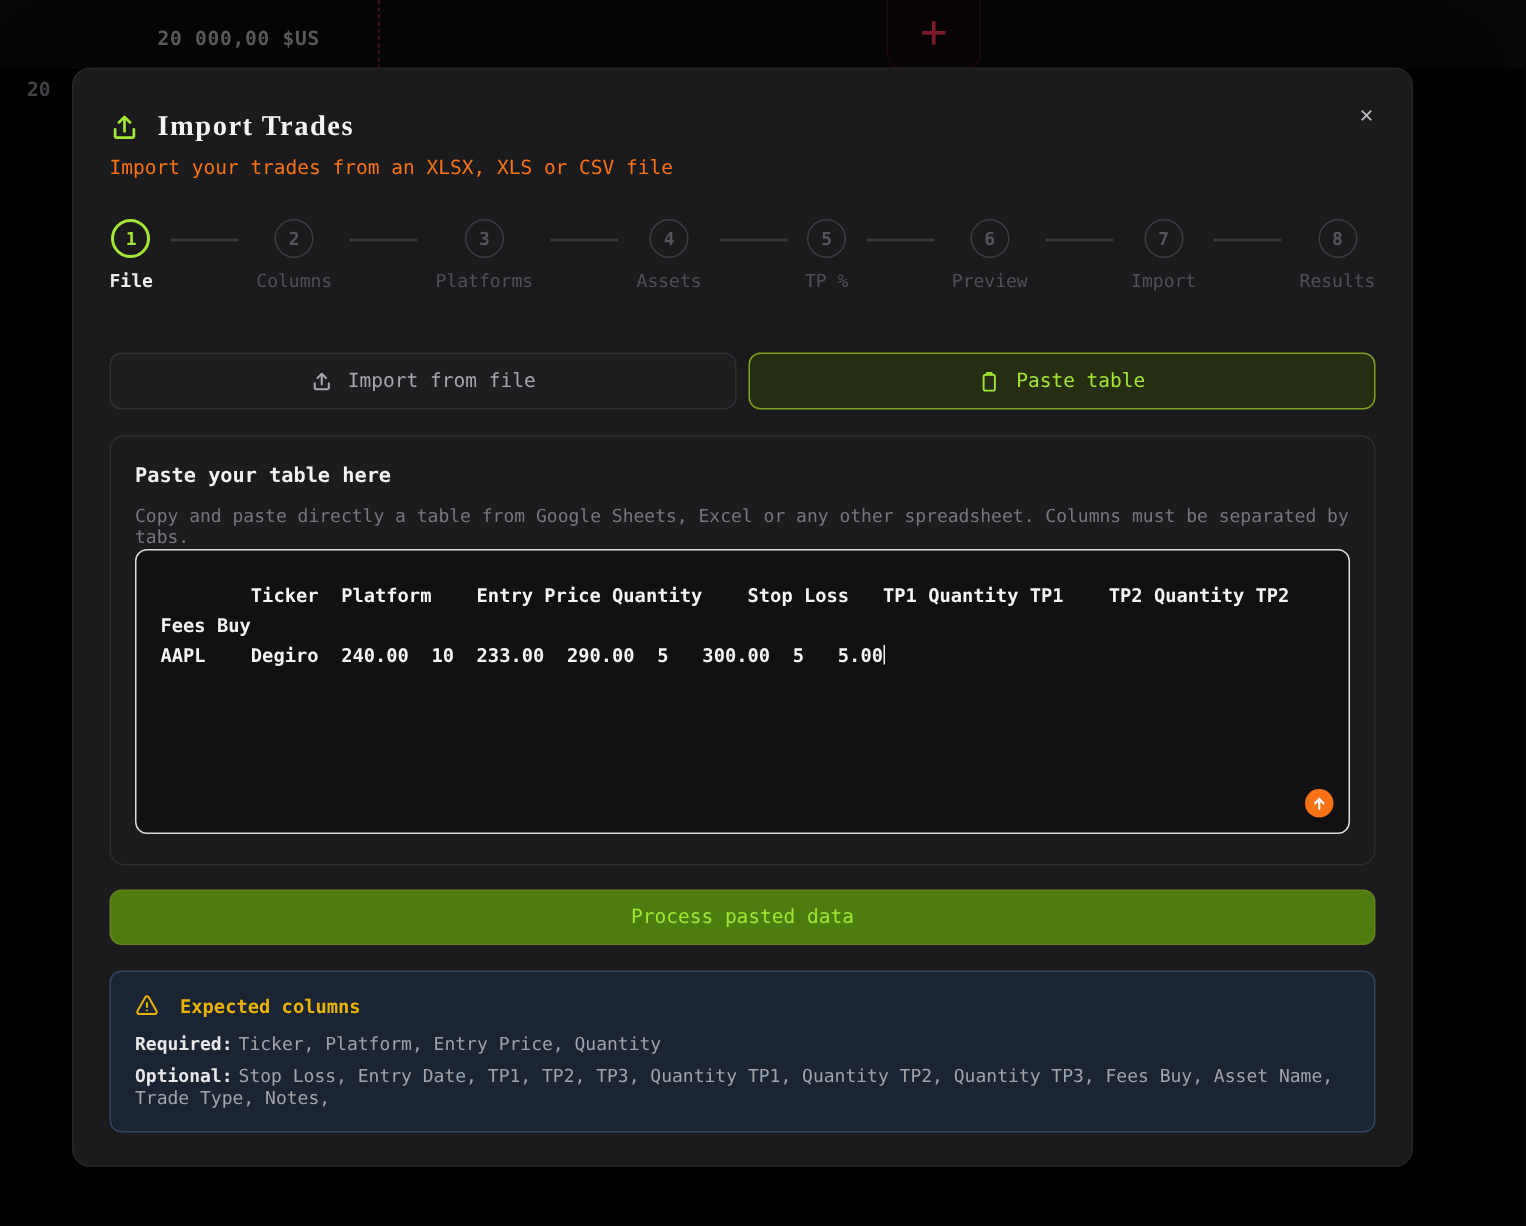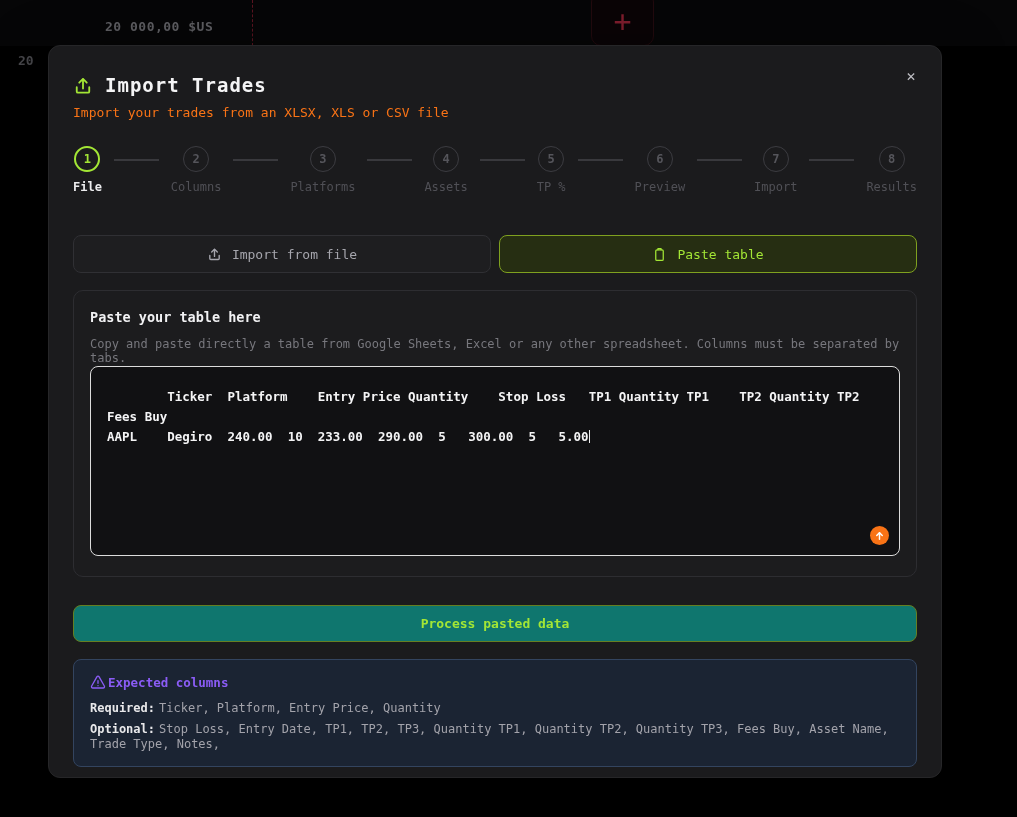--- a/index.html
+++ b/index.html
@@ -16,21 +16,21 @@
   .bg-plus-tile span { color:#7f1d2d; font-size:30px; font-weight:300; line-height:1; margin-top:6px; }
   .bg-balance-left { position:absolute; left:18px; top:53px; font-size:13px; font-weight:700; color:#48484c; }
 
   
   .modal { position:absolute; left:48px; top:45px; width:894px; height:733px;
            background:#1b1b1d; border:1px solid #262628; border-radius:12px;
            padding:28px 24px 24px 24px; box-shadow:0 20px 60px rgba(0,0,0,.7); }
   .close-btn { position:absolute; top:16px; right:16px; width:28px; height:28px; border:none; background:transparent;
                color:#bdbdc2; font-size:15px; cursor:pointer; font-family:inherit; }
 
-  .hdr-row { display:flex; align-items:flex-end; gap:12px; height:22px; }
+  .hdr-row { display:flex; align-items:center; gap:12px; height:22px;font-family:Liberation Serif, serif; }
   .hdr-row svg { color:#a3e635; }
   .hdr-title { color:#f4f4f5; font-size:19px; font-weight:700; letter-spacing:1px; }
   .hdr-sub { margin-top:9px; color:#f97316; font-size:13px; height:15px; }
 
   
   .stepper { display:flex; align-items:flex-start; margin-top:26px; height:48px; }
   .step { display:flex; flex-direction:column; align-items:center; gap:8px; }
   .step-circle { width:26px; height:26px; border-radius:50%; display:flex; align-items:center; justify-content:center;
                  font-size:12px; font-weight:700; }
   .step.active .step-circle { border:2px solid #a3e635; color:#a3e635; }
@@ -53,26 +53,26 @@
   .paste-desc { margin-top:12px; color:#77777d; font-size:12px; height:15px; }
   .paste-area { position:relative; margin-top:14px; height:190px; background:#111113; border:1px solid #dcdcdc;
                 border-radius:8px; padding:0 16px; color:#f4f4f5; font-size:12.5px; font-weight:700; line-height:20px;
                 white-space:pre-wrap; tab-size:4; -moz-tab-size:4; overflow:hidden; cursor:text; }
   .paste-text::after { content:""; display:inline-block; width:1.5px; height:13px; background:#ececec; vertical-align:-2px; }
   .scrolltop-btn { position:absolute; right:10px; bottom:10px; width:19px; height:19px; border-radius:50%;
                    background:#f97316; border:none; color:#fff; display:flex; align-items:center; justify-content:center;
                    cursor:pointer; padding:0; }
 
   
-  .process-btn { width:100%; margin-top:28px; height:37px; background:#0f766e; border:1px solid #657f22; border-radius:8px;
-                 color:#a3e635; font-family:inherit; font-size:13px; font-weight:700; cursor:pointer; }
+  .process-btn { width:100%; margin-top:16px; height:37px; background:#4d7c0f; border:1px solid #657f22; border-radius:8px;
+                 color:#a3e635; font-family:inherit; font-size:13px; font-weight:400; cursor:pointer; }
 
   
   .expected { margin-top:17px; background:#1b2433; border:1px solid #33445f; border-radius:8px; padding:14px 16px; }
-  .expected-hdr { display:flex; align-items:center; gap:2px; height:16px; color:#8b5cf6; font-size:12.5px; font-weight:700; }
+  .expected-hdr { display:flex; align-items:center; gap:14px; height:16px; color:#eab308; font-size:12.5px; font-weight:700; }
   .expected-line { font-size:12px; color:#a3a3ab; line-height:15px; }
   .expected-line.req { margin-top:11px; }
   .expected-line.opt { margin-top:6px; }
   .expected-line b { color:#e8e8ea; font-weight:700; margin-right:4px; }
 </style>
 </head>
 <body>
 
 <div class="stage">
 

